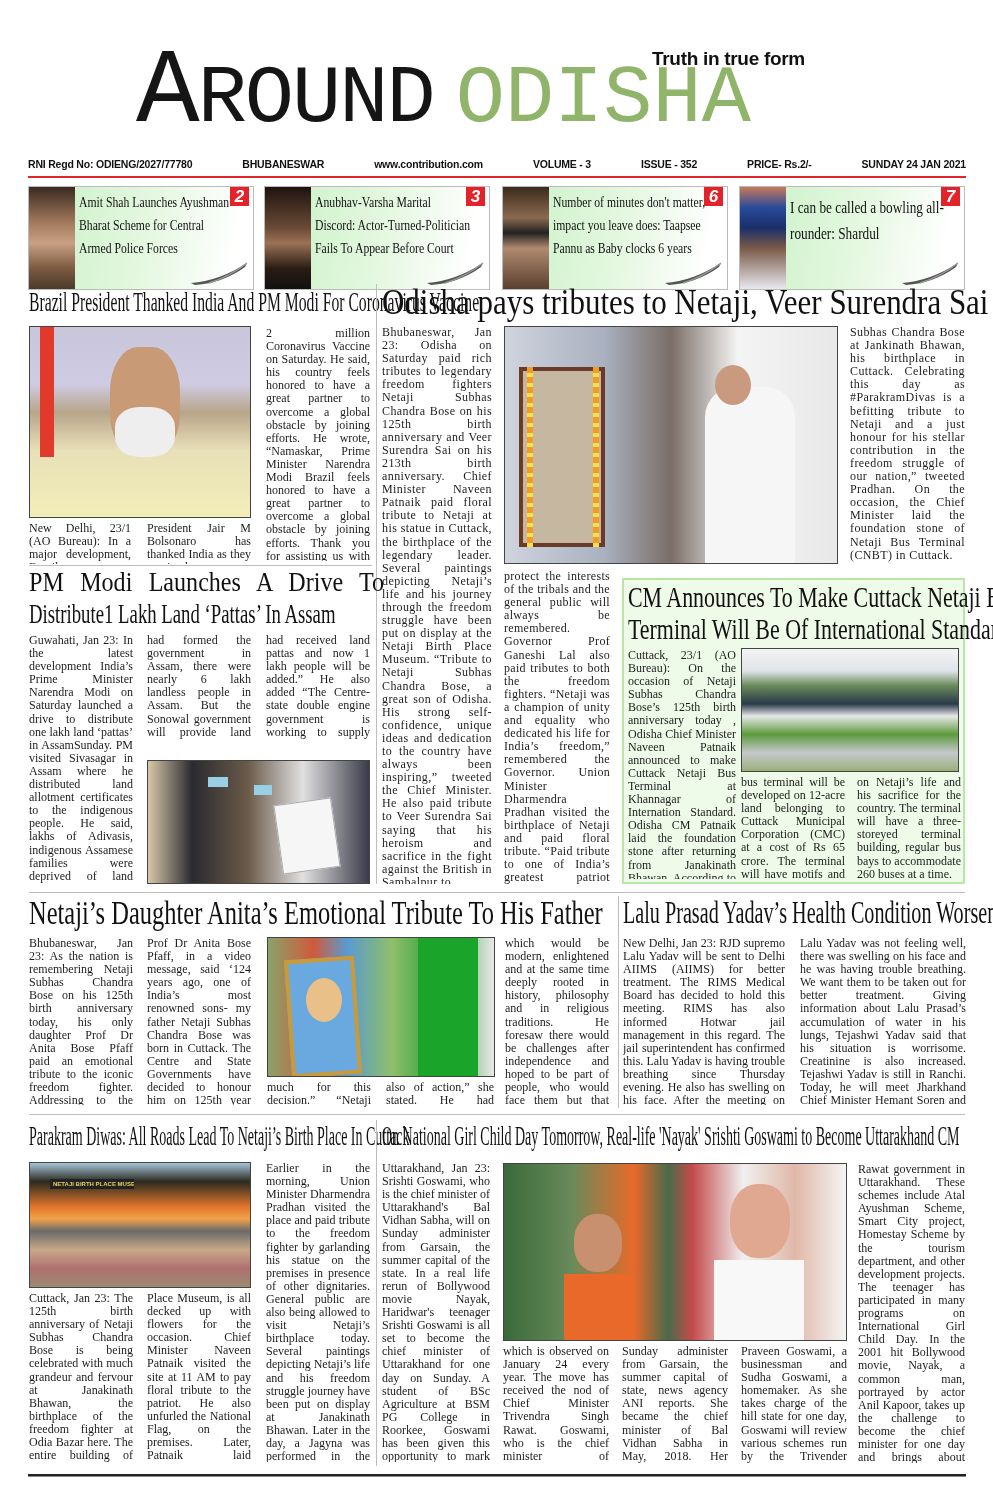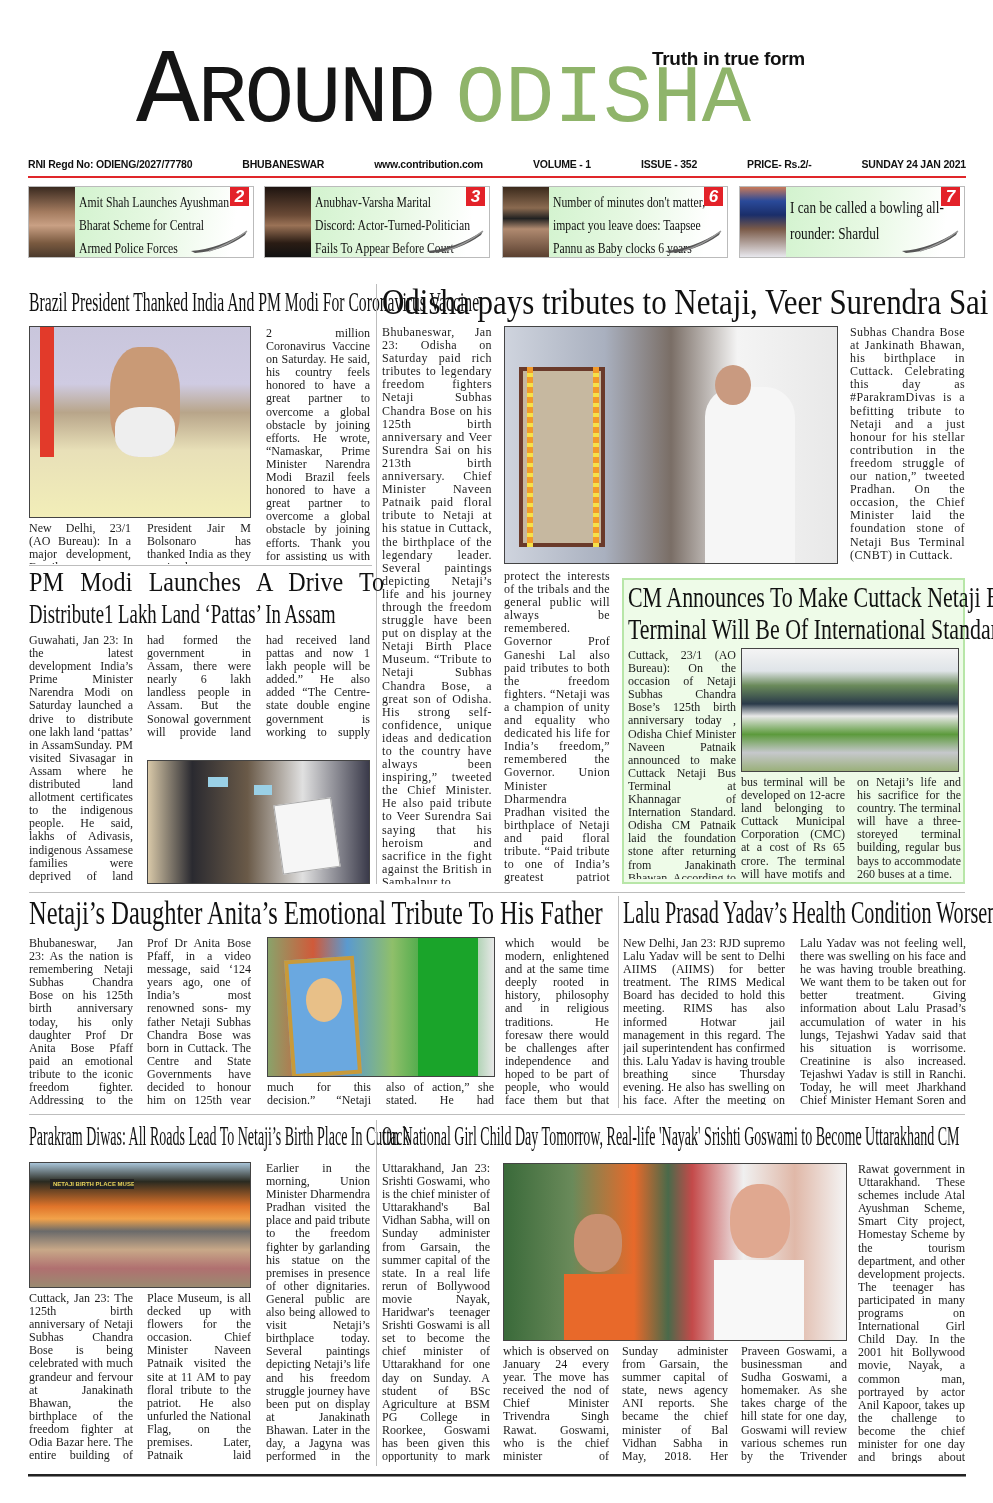--- a/index.html
+++ b/index.html
@@ -12,21 +12,21 @@
   .logo { left: 136px; top: 40px; font-family: Liberation Mono, monospace; font-size: 96px; line-height: 1; letter-spacing: -2px; white-space: nowrap; }
   .logo .around { color: #151515; }
   .logo .around .big { font-size: 106px; }
   .logo .around .small { font-size: 82px; }
   .logo .odisha { color: #8fb46a; font-size: 82px; margin-left: 22px; letter-spacing: 0; }
 
   .infobar { left: 28px; top: 158px; width: 938px; display: flex; justify-content: space-between; font-family: "Liberation Sans", sans-serif; font-weight: bold; font-size: 10.5px; color: #111; letter-spacing: -0.2px; }
   .redline { left: 28px; top: 176px; width: 938px; height: 2px; background: #e0262a; }
 
   
-  .teaser { top: 186px; height: 72px; border: 1px solid #bbb; background: linear-gradient(100deg, #c8f0c4 0%, #e6f8e2 55%, #ffffff 90%); overflow: hidden; }
+  .teaser { top: 186px; height: 104px; border: 1px solid #bbb; background: linear-gradient(100deg, #c8f0c4 0%, #e6f8e2 55%, #ffffff 90%); overflow: hidden; }
   .teaser .thumb { position: absolute; left: 0; top: 0; width: 46px; height: 100%; }
   .teaser .txt { position: absolute; left: 50px; top: 4px; right: 26px; font-family: "Liberation Serif", serif; font-size: 15px; line-height: 23px; transform: scaleX(0.78); transform-origin: left top; width: 200px; color: #111; }
   .teaser .num { position: absolute; right: 4px; top: 0; width: 19px; height: 19px; background: #e32229; color: #fff; font-family: "Liberation Sans", sans-serif; font-weight: bold; font-size: 17px; line-height: 19px; text-align: center; font-style: italic; }
   .teaser .pen { position: absolute; right: 4px; bottom: 4px; width: 60px; height: 24px; }
 
   
   .hl { font-family: "Liberation Serif", serif; color: #111; white-space: nowrap; transform-origin: left top; line-height: 1; }
   .body-text { font-family: "Liberation Serif", serif; font-size: 12px; line-height: 13.1px; text-align: justify; color: #1c1c1c; hyphens: auto; overflow: hidden; }
 
   .rule-h { height: 1px; background: #bdbdbd; }
@@ -43,21 +43,21 @@
 
 <div class="abs tagline">Truth in true form</div>
 <div class="abs logo">
   <span class="around"><span class="big">A</span><span class="small">ROUND</span></span><span class="odisha">ODISHA</span>
 </div>
 
 <div class="abs infobar">
   <span>RNI Regd No: ODIENG/2027/77780</span>
   <span>BHUBANESWAR</span>
   <span>www.contribution.com</span>
-  <span>VOLUME - 1</span>
+  <span>VOLUME - 3</span>
   <span>ISSUE - 352</span>
   <span>PRICE-  Rs.2/-</span>
   <span>SUNDAY  24  JAN  2021</span>
 </div>
 <div class="abs redline"></div>
 
 <div class="abs teaser" style="left:28px;width:226px;">
   <div class="thumb" style="background:linear-gradient(180deg,#3a2a20 0%,#a27a5e 35%,#c9a084 55%,#7a5a40 80%,#4b3a2c 100%);"></div>
   <div class="txt">Amit Shah Launches Ayushman Bharat Scheme for Central Armed Police Forces</div>
   <div class="num">2</div>

